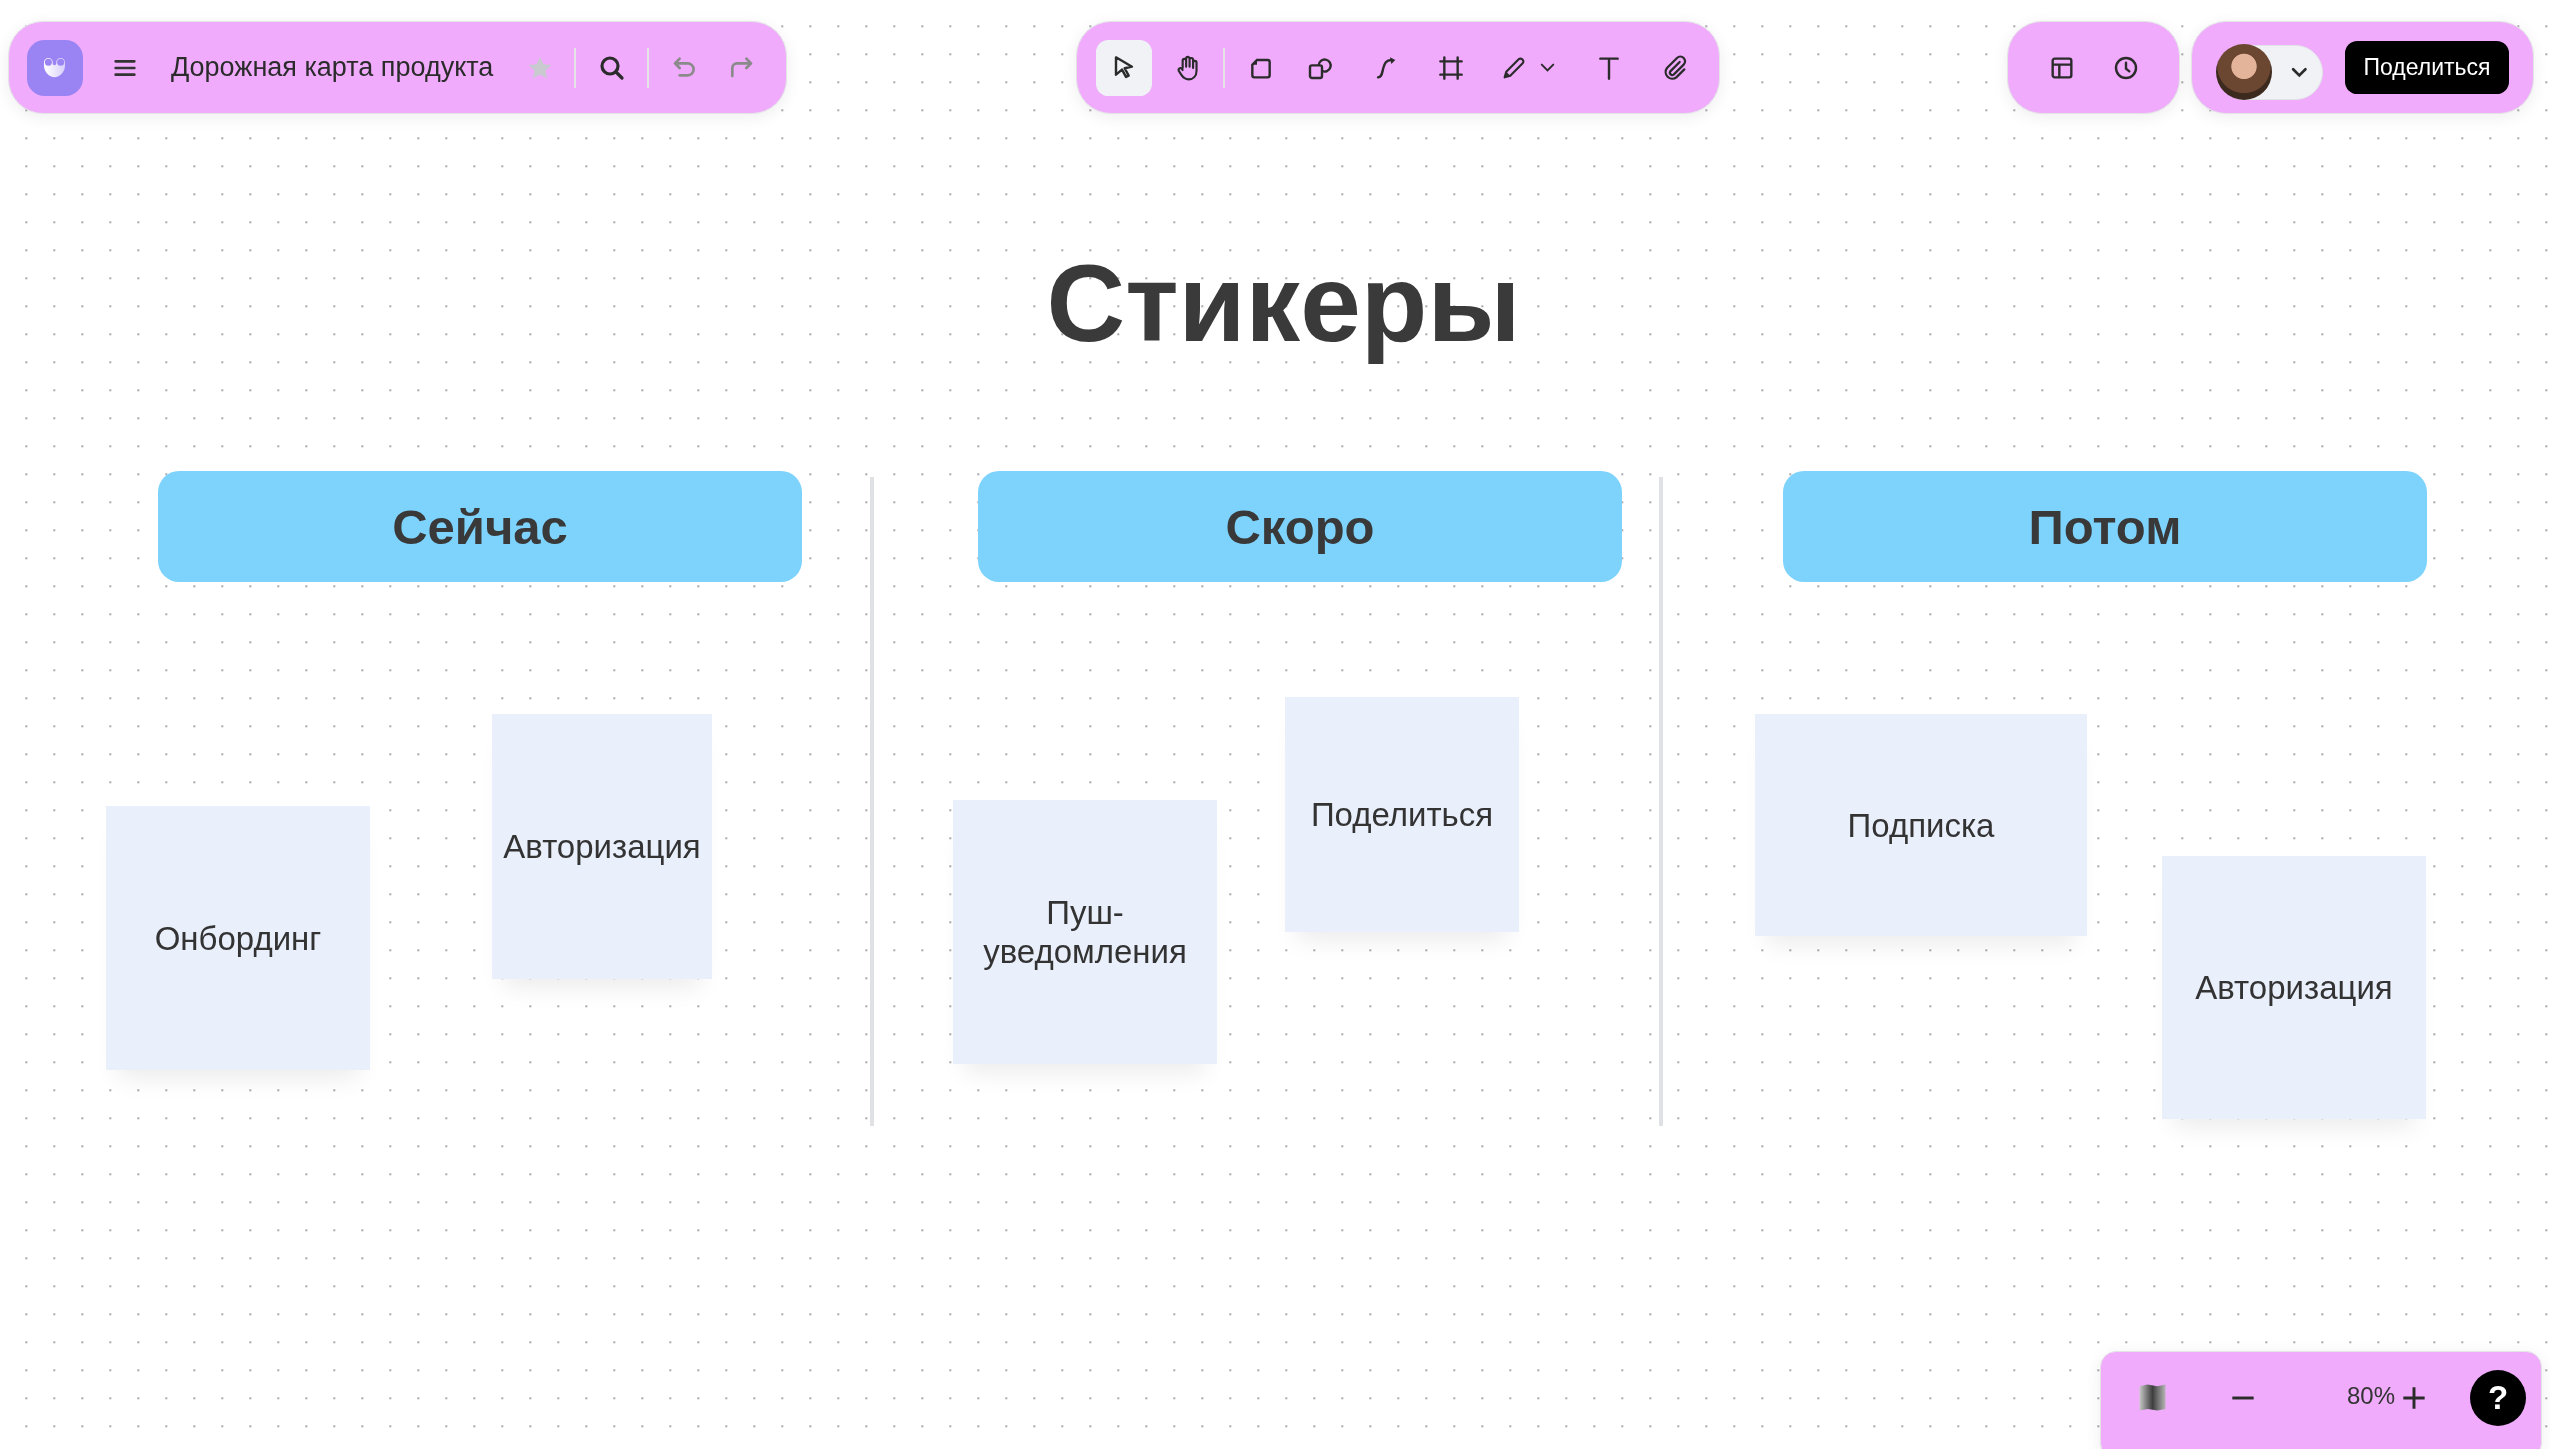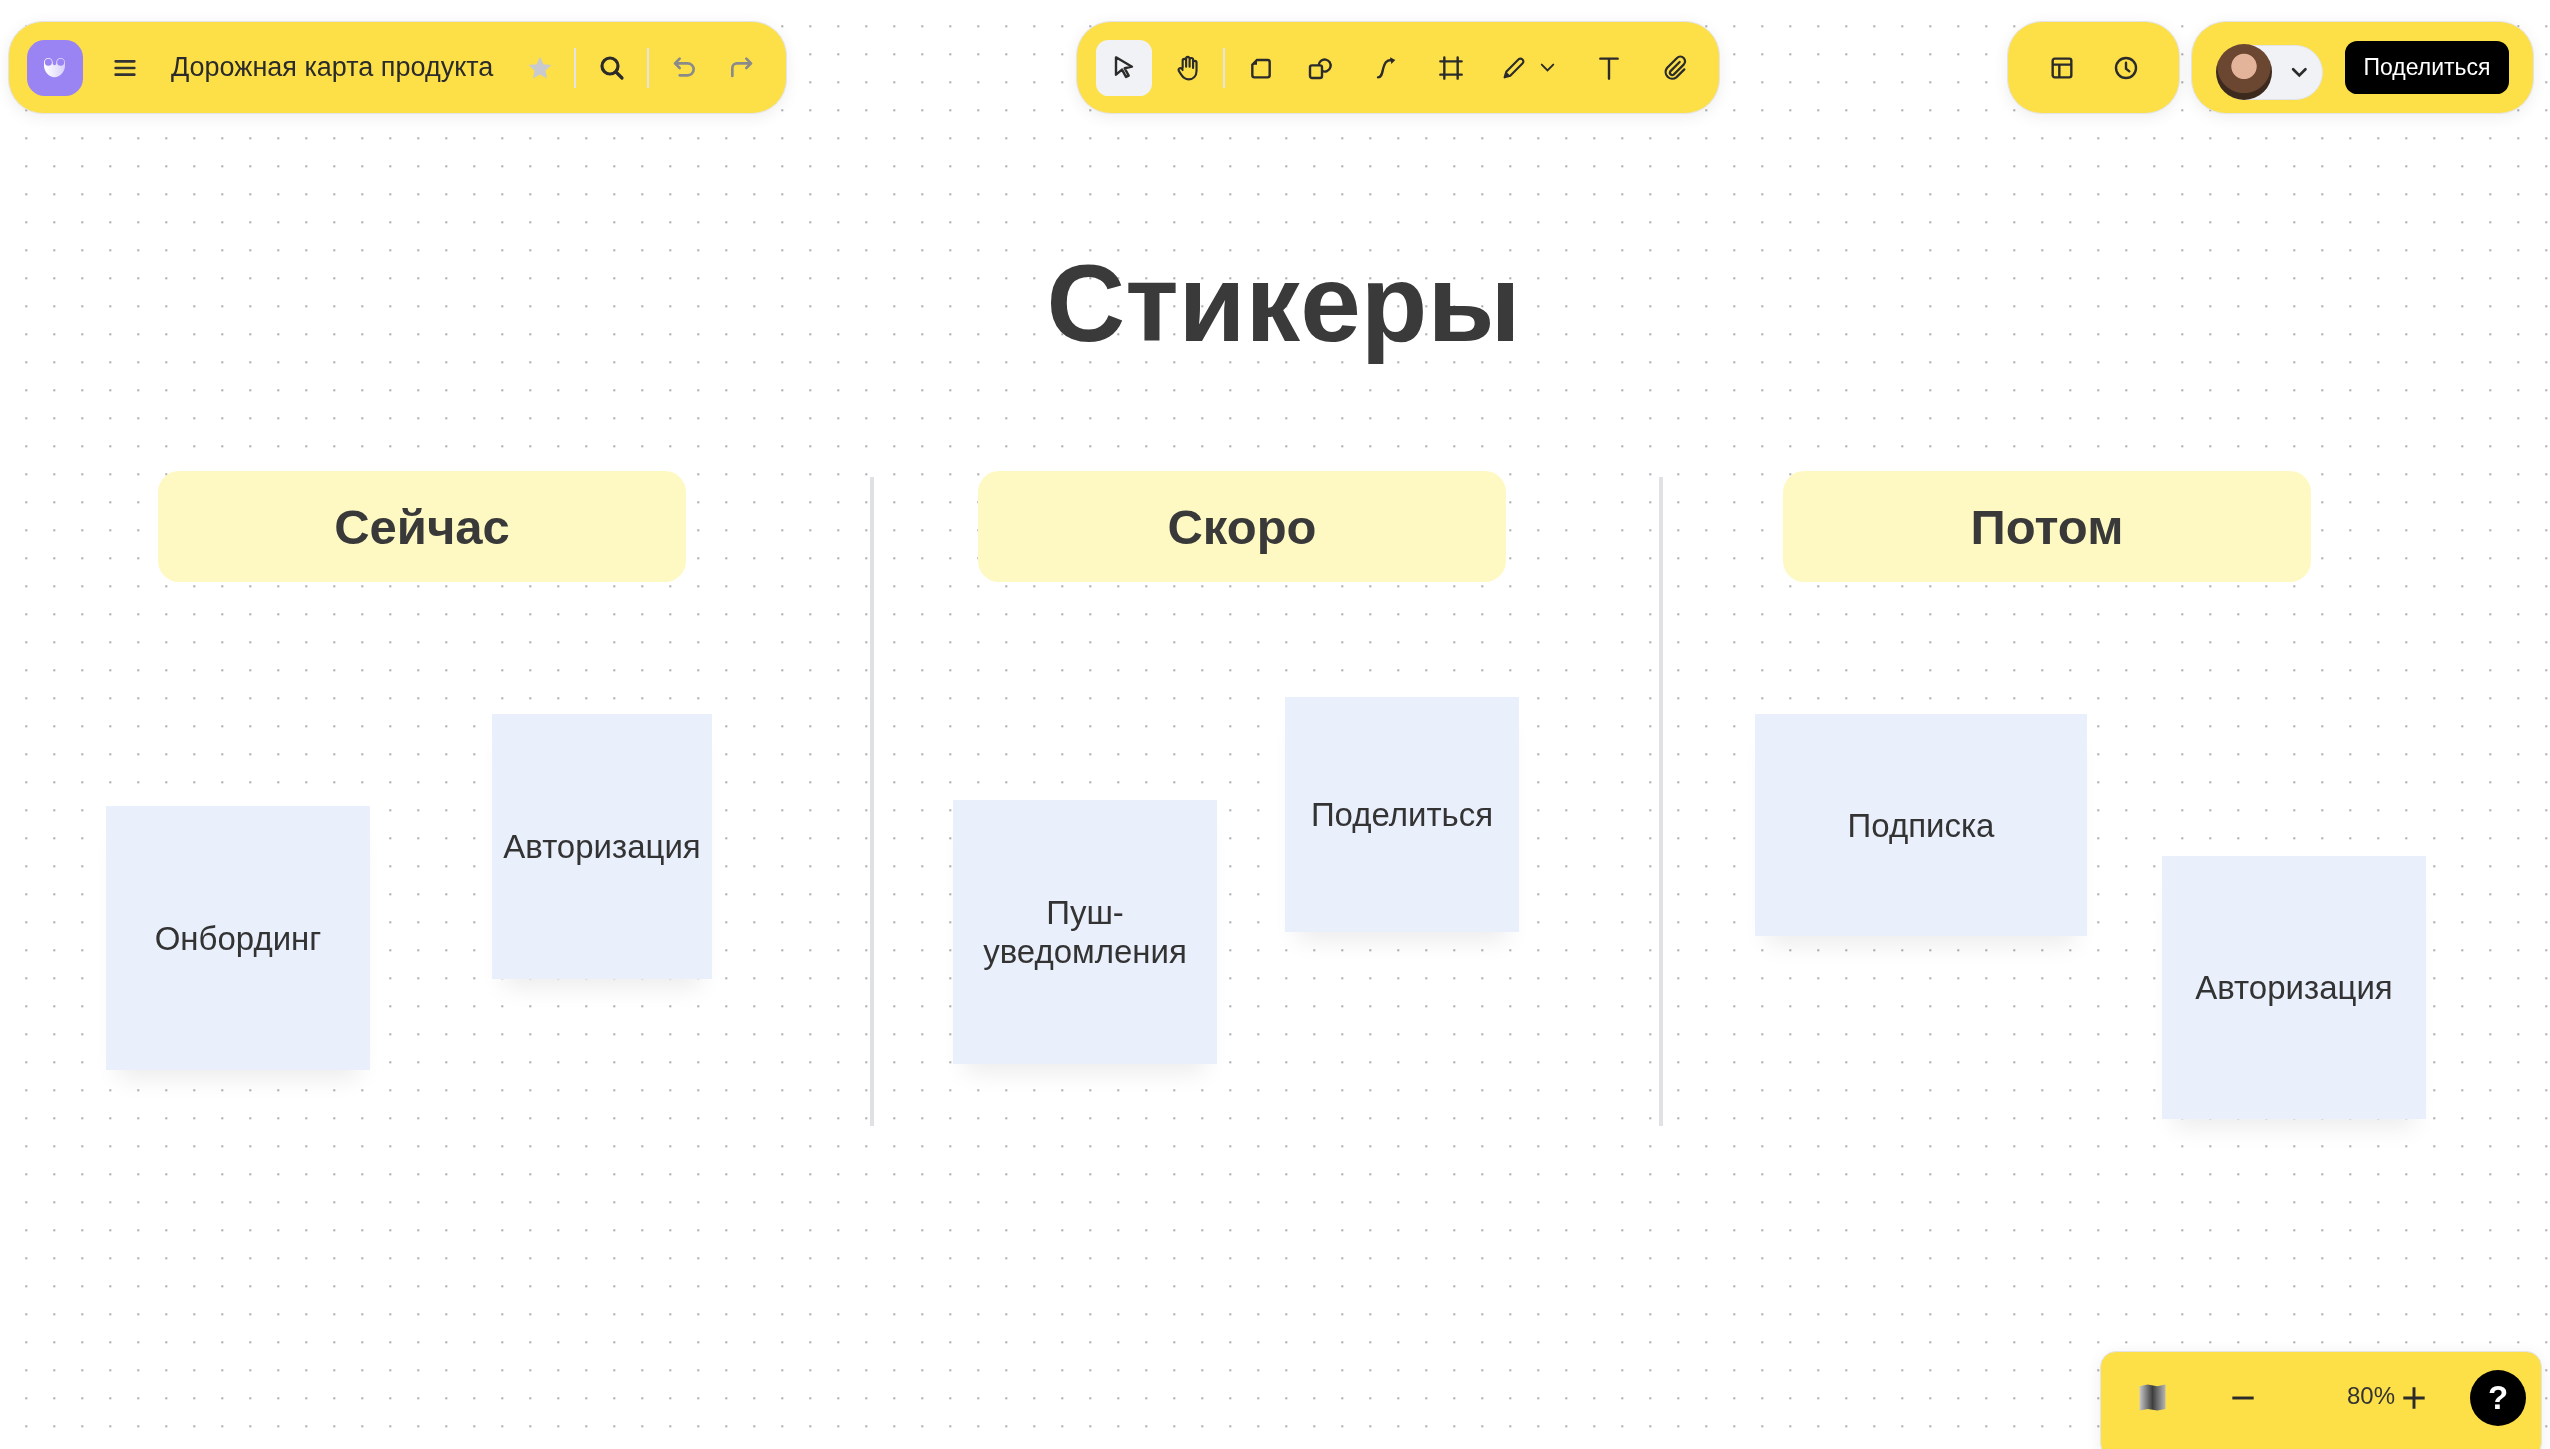--- a/index.html
+++ b/index.html
@@ -6,21 +6,21 @@
   body {
     width: 2550px; height: 1449px; overflow: hidden; position: relative;
     background-color: #ffffff;
     background-image: radial-gradient(circle, #a9a9ad 1.1px, transparent 1.4px);
     background-size: 28px 28px;
     background-position: 12.3px 12.3px;
     font-family: "Liberation Sans", sans-serif;
     color: #333;
   }
   .panel {
-    position: absolute; background: #fde047; border: 1.8px solid #e4e4e7;
+    position: absolute; background: #f0abfc; border: 1.8px solid #e4e4e7;
     box-shadow: 0 3.5px 16px rgba(0,0,0,0.07);
     display: flex; align-items: center;
   }
   .icon-btn {
     width: 56px; height: 56px; display: flex; align-items: center; justify-content: center;
     border-radius: 12.3px; cursor: pointer;
   }
   .icon-btn svg { width: 32px; height: 32px; }
   .sep { width: 1.8px; height: 40px; background: #e4e4e7; }
 
@@ -65,22 +65,22 @@
     font-family: "Liberation Sans", sans-serif; font-size: 23px; cursor: pointer;
     display: flex; align-items: center; justify-content: center;
   }
 
   
   #board-title {
     position: absolute; left: 879px; top: 237px; width: 809px; text-align: center;
     font-size: 109px; font-weight: bold; color: #3a3a3a; line-height: 132px;
   }
   .column-header {
-    position: absolute; top: 471px; width: 528px; height: 111px;
-    background: #fef9c3; border-radius: 21px;
+    position: absolute; top: 471px; width: 644px; height: 111px;
+    background: #7dd3fc; border-radius: 21px;
     display: flex; align-items: center; justify-content: center;
     font-size: 49px; font-weight: bold; color: #393939;
   }
   .divider { position: absolute; top: 477px; width: 4.4px; height: 649px; background: #e0e1e5; }
   .sticky {
     position: absolute; background: #e9effb;
     box-shadow: 0 19.3px 23px -10.6px rgba(0,0,0,0.08);
     display: flex; align-items: center; justify-content: center; text-align: center;
     font-size: 33px; color: #333; line-height: 39px; padding: 0 17.6px; box-sizing: border-box;
   }

